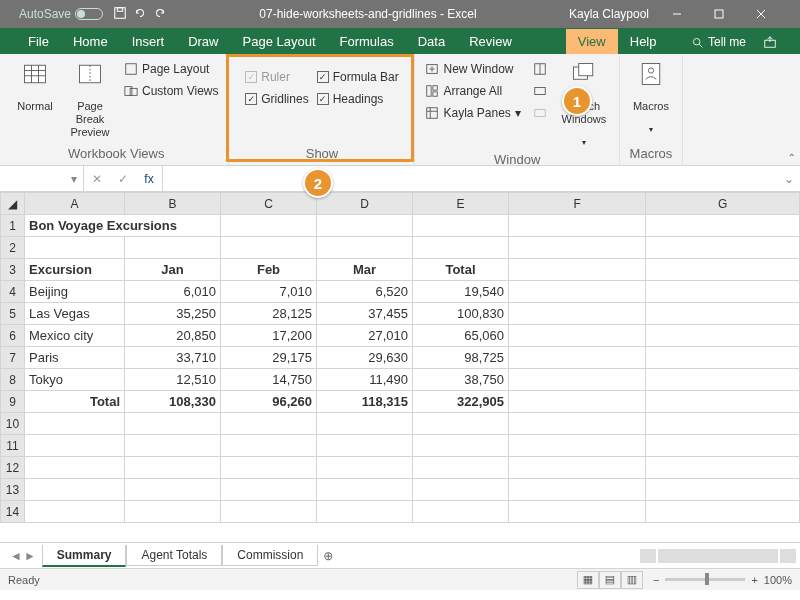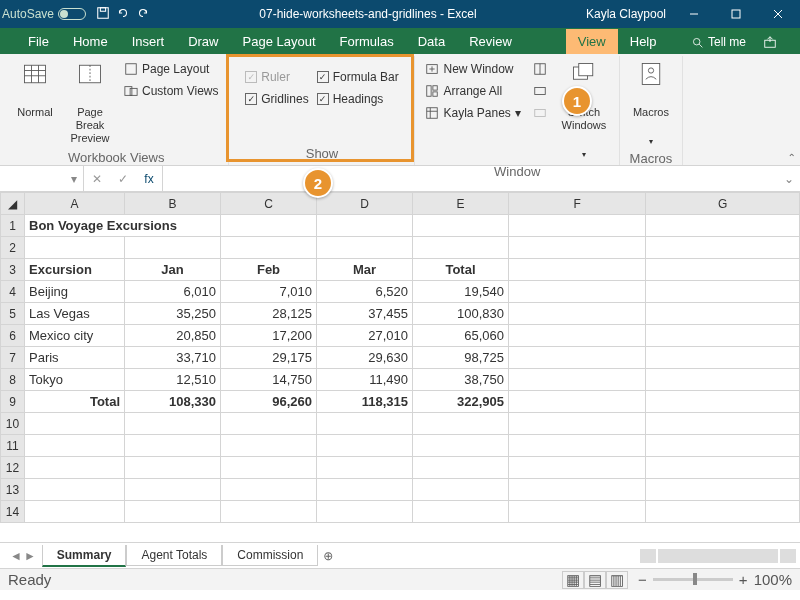--- a/index.html
+++ b/index.html
@@ -1,19 +1,19 @@
 <!DOCTYPE html>
 <html><head>
 <meta charset="utf-8">
 <style>
 * { box-sizing: border-box; margin: 0; padding: 0; font-family: 'Segoe UI', Arial, sans-serif; }
 body { width: 800px; height: 600px; background: #fff; overflow: hidden; font-size: 12px; color: #333; position: relative; }
 
 
-.titlebar { background: #0c4a6e; color: #fff; height: 28px; display: flex; align-items: center; padding: 0 2px; font-size: 12px; }
+.titlebar { background: #737373; color: #fff; height: 28px; display: flex; align-items: center; padding: 0 19px; font-size: 12px; }
 .titlebar .autosave { display: flex; align-items: center; gap: 4px; color: #c8e0d0; }
 .titlebar .autosave .toggle { width: 28px; height: 12px; border: 1px solid #c8e0d0; border-radius: 6px; position: relative; }
 .titlebar .autosave .toggle::before { content: ''; position: absolute; width: 8px; height: 8px; background: #c8e0d0; border-radius: 50%; top: 1px; left: 1px; }
 .titlebar .qat { display: flex; gap: 6px; margin-left: 10px; }
 .titlebar .qat svg { width: 14px; height: 14px; }
 .titlebar .doc { flex: 1; text-align: center; font-size: 12px; }
 .titlebar .user { margin-right: 8px; }
 .titlebar .win { display: flex; gap: 2px; }
 .titlebar .win div { width: 40px; height: 28px; display: flex; align-items: center; justify-content: center; }
 .titlebar .win svg { width: 12px; height: 12px; }
@@ -24,21 +24,21 @@
 .tabs .tab.active { background: #fdba74; color: #217346; font-weight: 400; margin-left: 42px; }
 .tabs .tell { color: #fff; margin-left: auto; display: flex; align-items: center; gap: 4px; padding: 5px 10px;}
 .tabs .share { width: 28px; color: #fff; display:flex; align-items:center; justify-content:center; padding:5px 0;}
 
 
 .ribbon { background: #f3f3f3; height: 112px; border-bottom: 1px solid #d4d4d4; display: flex; padding: 2px 4px 0; position: relative; }
 .group { display: flex; flex-direction: column; align-items: center; padding: 2px 6px; border-right: 1px solid #e1e1e1; }
 .group:last-child { border-right: none; }
 .group-body { flex: 1; display: flex; align-items: flex-start; }
 .group-label { font-size: 13px; color: #666; padding: 2px 0; }
-.bigbtn { display: flex; flex-direction: column; align-items: center; padding: 2px 4px; width: 50px; font-size: 11px; text-align: center; line-height: 1.2; gap:18px;}
+.bigbtn { display: flex; flex-direction: column; align-items: center; padding: 2px 4px; width: 50px; font-size: 11px; text-align: center; line-height: 1.2; gap:12px;}
 .bigbtn svg { width: 28px; height: 28px; }
 .smbtn { display: flex; align-items: center; gap: 4px; padding: 2px 4px; font-size: 12px; height: 22px; }
 .smbtn svg { width: 14px; height: 14px; flex-shrink: 0; }
 .col { display: flex; flex-direction: column; }
 .chk { display: flex; align-items: center; gap: 4px; padding: 2px 4px; font-size: 12px; height: 22px; }
 .chk .box { width: 12px; height: 12px; border: 1px solid #666; display: flex; align-items: center; justify-content: center; font-size: 9px; color: #333; }
 .chk.dis { color: #999; }
 .chk.dis .box { border-color: #bbb; color: #bbb; }
 
 .show-hl { position: absolute; border: 3px solid #e8942f; pointer-events: none; }
@@ -66,21 +66,21 @@
 
 .sheettabs { height: 26px; border-top: 1px solid #d4d4d4; background: #fff; display: flex; align-items: center; padding: 0 4px; }
 .sheettabs .nav { display: flex; gap: 2px; padding: 0 6px; color: #888;}
 .sheettabs .stab { padding: 3px 14px; border: 1px solid #ccc; border-top: none; background: #fff; font-size: 12px; cursor:pointer;}
 .sheettabs .stab.active { border-bottom: 2px solid #217346; font-weight: bold; }
 .sheettabs .add { width: 20px; text-align: center; color: #666; }
 .sheettabs .scroll { flex:1; display:flex; justify-content:flex-end; align-items:center; gap:2px;}
 .sheettabs .sb { height:14px; background:#ddd; }
 
 
-.status { height: 22px; background: #f3f3f3; border-top: 1px solid #d4d4d4; display: flex; align-items: center; padding: 0 8px; font-size: 15px; color: #555; }
+.status { height: 22px; background: #f3f3f3; border-top: 1px solid #d4d4d4; display: flex; align-items: center; padding: 0 8px; font-size: 11px; color: #555; }
 .status .right { margin-left: auto; display: flex; align-items: center; gap: 10px; }
 .status .views { display: flex; gap: 0;}
 .status .views div { width: 22px; height: 18px; border: 1px solid #ccc; display:flex;align-items:center;justify-content:center;}
 .status .zoom { display: flex; align-items: center; gap: 6px; }
 .status .slider { width: 80px; height: 3px; background: #ccc; position: relative; }
 .status .slider::before { content:''; position:absolute; width:4px; height:12px; background:#888; left:50%; top:-5px; }
 
 .collapse-rib { position:absolute; right:4px; bottom:2px; font-size:10px; color:#666;}
 </style>
 </head>

